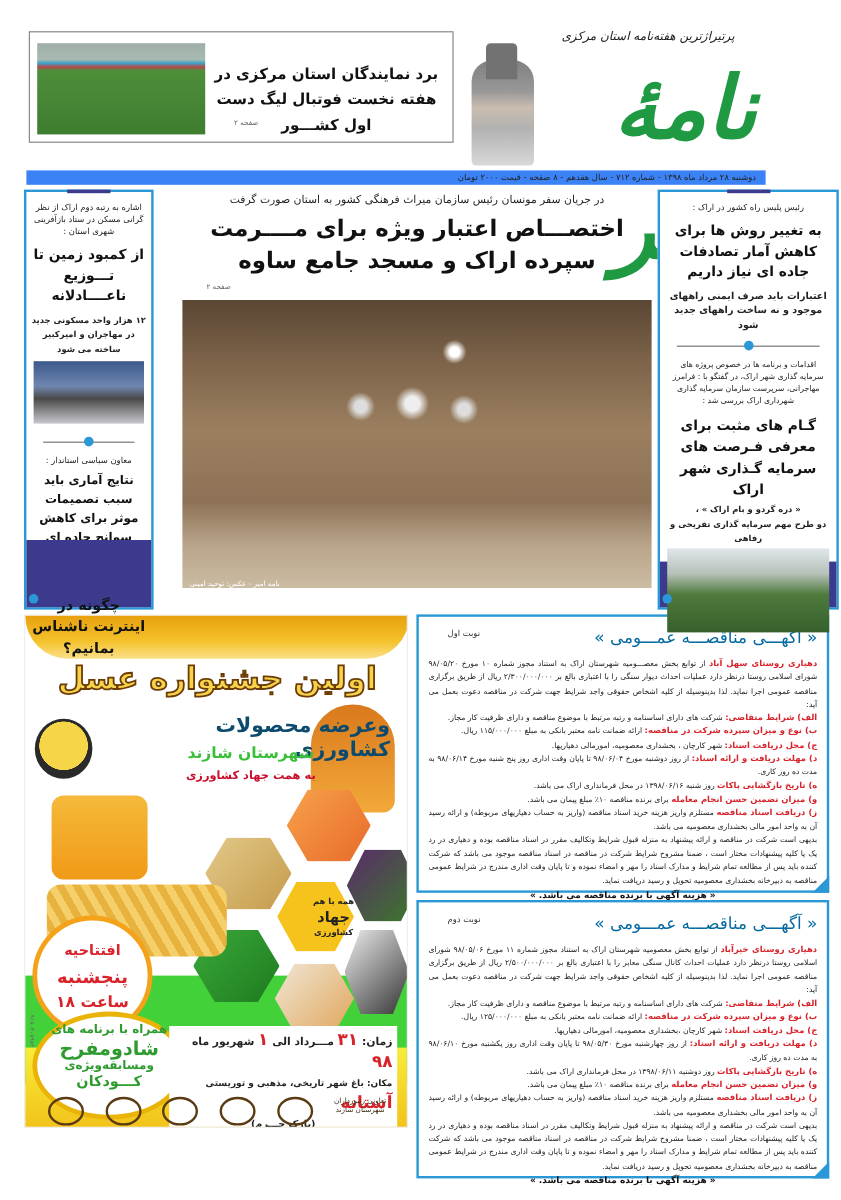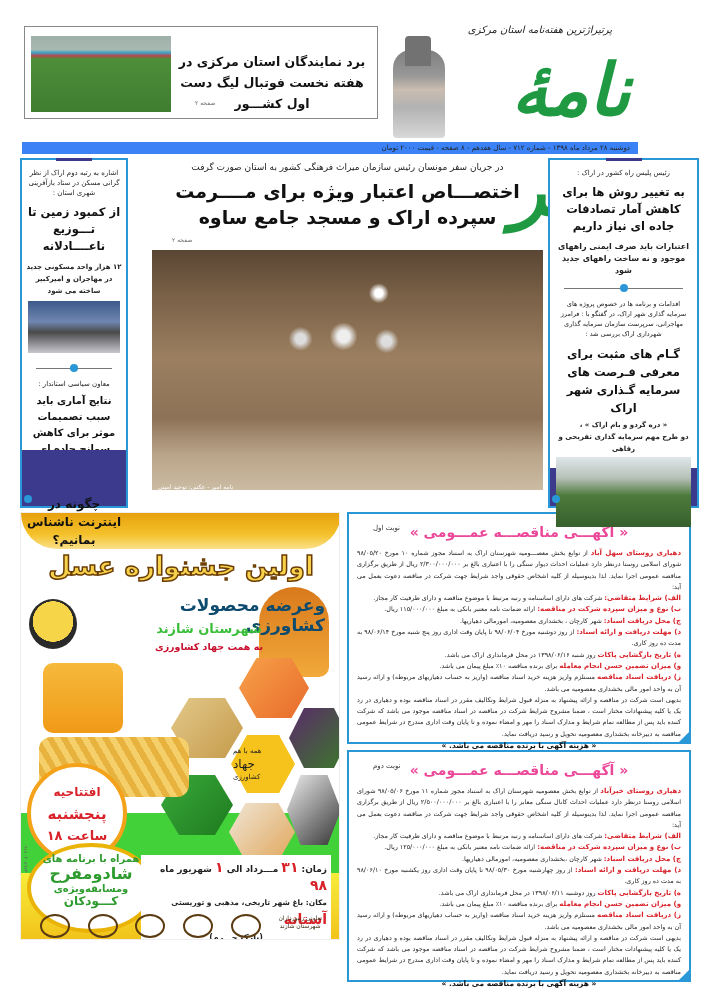--- a/index.html
+++ b/index.html
@@ -44,21 +44,21 @@
 radial-gradient(circle at 60% 38%,#ddd 0,#ddd 5px,transparent 12px),
 linear-gradient(180deg,#5a4634 0%,#7b6248 20%,#9b7f60 45%,#8d7257 70%,#b9a489 85%,#cbbca3 100%)}
 .feat-caption{left:8px;top:325px;font-size:6px;color:#fff}
 .feat-mark{left:22px;top:78px;font-size:6px;color:#666}
 
 .tender{border:2px solid #2a98d6;background:#fff;padding:6px 8px}
 .t1{left:347px;top:512px;width:344px;height:232px}
 .t2{left:347px;top:750px;width:344px;height:232px}
 .tender .corner{position:absolute;right:-2px;bottom:-2px;width:0;height:0;border-left:14px solid transparent;border-bottom:14px solid #2a98d6}
 .t-head{position:relative;height:28px}
-.t-title{position:absolute;left:0;right:0;top:4px;text-align:center;color:#ec4899;font-weight:bold;font-size:14px}
+.t-title{position:absolute;left:0;right:0;top:4px;text-align:right;color:#0369a1;font-weight:normal;font-size:14px}
 .t-turn{position:absolute;left:16px;top:4px;font-size:7px;color:#333}
 .t-body{font-size:6.4px;line-height:11.3px;color:#222;text-align:justify}
 .t-body b{color:#d8232a;font-size:7px}
 .t-foot{text-align:center;font-weight:bold;font-size:7.5px;color:#111;margin-top:1px}
 
 .ad{left:20px;top:512px;width:320px;height:428px;background:#fff;overflow:hidden;border:1px solid #eee}
 .ad-drip{left:0;top:0;width:320px;height:36px;background:linear-gradient(180deg,#e7a10d 0%,#f4c22c 60%,#fbe08a 100%);border-radius:0 0 40px 40px}
 .ad-title{left:0;top:38px;width:320px;text-align:center;font-size:26px;font-weight:bold;color:#f7d24b;-webkit-text-stroke:1.5px #6b3c05;font-family:"DejaVu Sans",sans-serif}
 .ad-sub1{right:14px;top:82px;width:220px;text-align:right;font-size:17px;font-weight:bold;color:#0c4a6e}
 .ad-sub2{right:40px;top:108px;width:180px;text-align:center;font-size:13px;font-weight:bold;color:#3bbf3b}
@@ -68,21 +68,21 @@
 .ad-jar{left:22px;top:150px;width:80px;height:70px;background:linear-gradient(180deg,#f6b93a,#f09a17);border-radius:10px}
 .ad-comb{left:18px;top:224px;width:150px;height:60px;background:repeating-linear-gradient(60deg,#e7b23d 0 6px,#f4cf6a 6px 12px);border-radius:12px}
 .ad-hex{background:#fff;clip-path:polygon(25% 0,75% 0,100% 50%,75% 100%,25% 100%,0 50%)}
 .hx1{left:218px;top:145px;width:70px;height:60px;background:linear-gradient(135deg,#f7a24a,#e86a2a)}
 .hx2{left:150px;top:185px;width:72px;height:60px;background:linear-gradient(135deg,#e3c98a,#c49a4a)}
 .hx3{left:268px;top:195px;width:60px;height:60px;background:linear-gradient(135deg,#5a2a6a,#3b7a2a)}
 .hx4{left:210px;top:222px;width:64px;height:58px;background:#f6c21c}
 .hx5{left:140px;top:262px;width:72px;height:60px;background:linear-gradient(135deg,#3aaa3a,#1e7a1e)}
 .hx6{left:208px;top:290px;width:66px;height:58px;background:linear-gradient(135deg,#f0e6d6,#e0a65a)}
 .hx7{left:266px;top:262px;width:54px;height:70px;background:linear-gradient(135deg,#eee,#333)}
-.jahad{left:212px;top:232px;width:64px;text-align:left;font-size:12px;font-weight:normal;color:#222;line-height:13px}
+.jahad{left:225px;top:232px;width:64px;text-align:center;font-size:12px;font-weight:bold;color:#222;line-height:13px}
 .jahad small{display:block;font-size:7px}
 .ad-green{left:0;top:300px;width:320px;height:90px;background:#43d13a}
 .ad-yellow{left:0;top:360px;width:320px;height:68px;background:linear-gradient(180deg,#f7ec3a,#f2c21a)}
 .ad-open{left:6px;top:250px;width:100px;height:100px;border-radius:50%;background:#fff;border:4px solid #f3a21a;text-align:center;padding-top:14px}
 .ad-open div{color:#d8232a;font-weight:bold;line-height:22px}
 .ad-prog{left:6px;top:330px;width:128px;height:90px;border-radius:50%;background:#fff;border:4px solid #eab308;text-align:center;padding-top:6px}
 .ad-prog div{color:#2e9b2e;font-weight:bold}
 .ad-when{right:8px;top:342px;width:190px;background:#fff;padding:4px;font-size:9px;font-weight:bold;color:#222;text-align:right;line-height:16px}
 .ad-when em{font-style:normal;color:#d8232a;font-size:14px}
 .ad-logos{left:0;top:398px;width:320px;height:30px;display:flex;justify-content:space-around;align-items:center;padding:0 10px}

